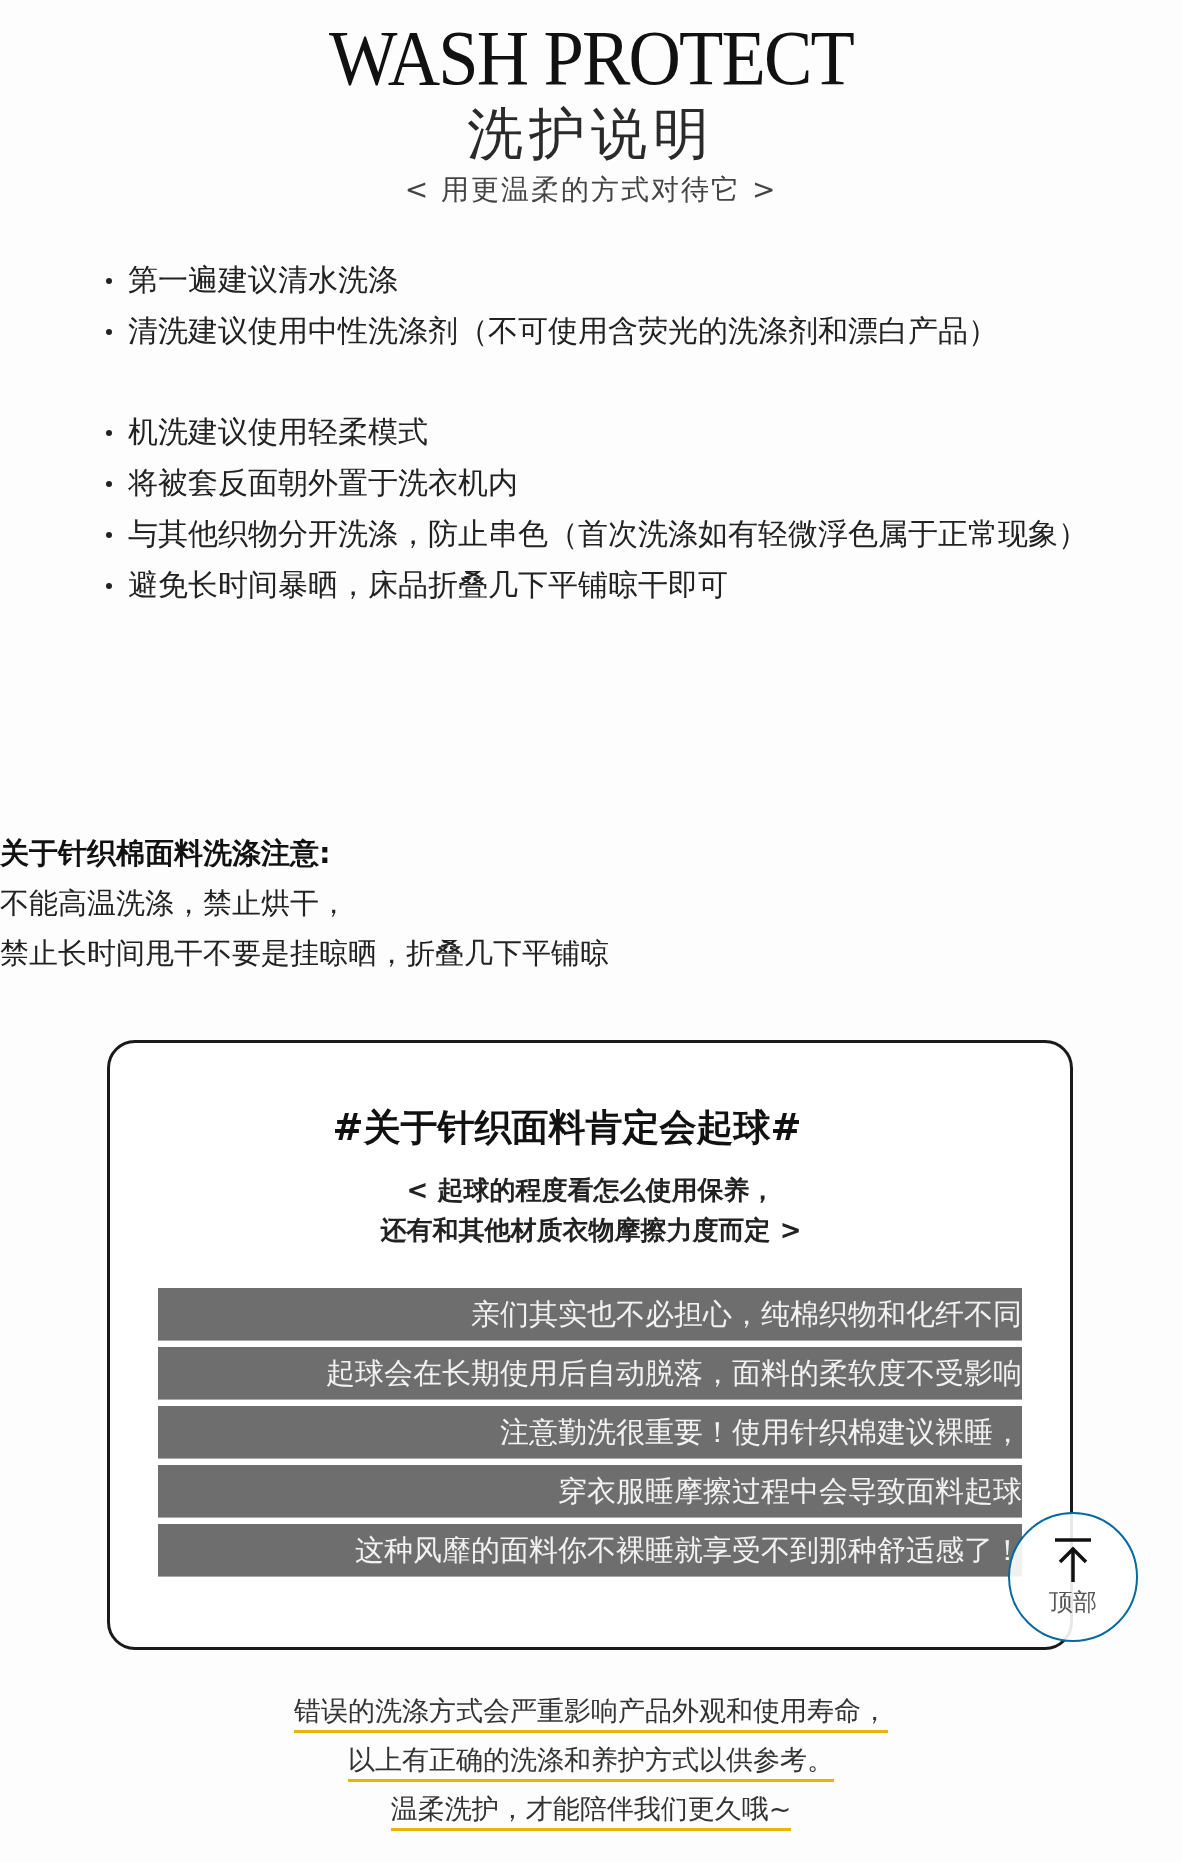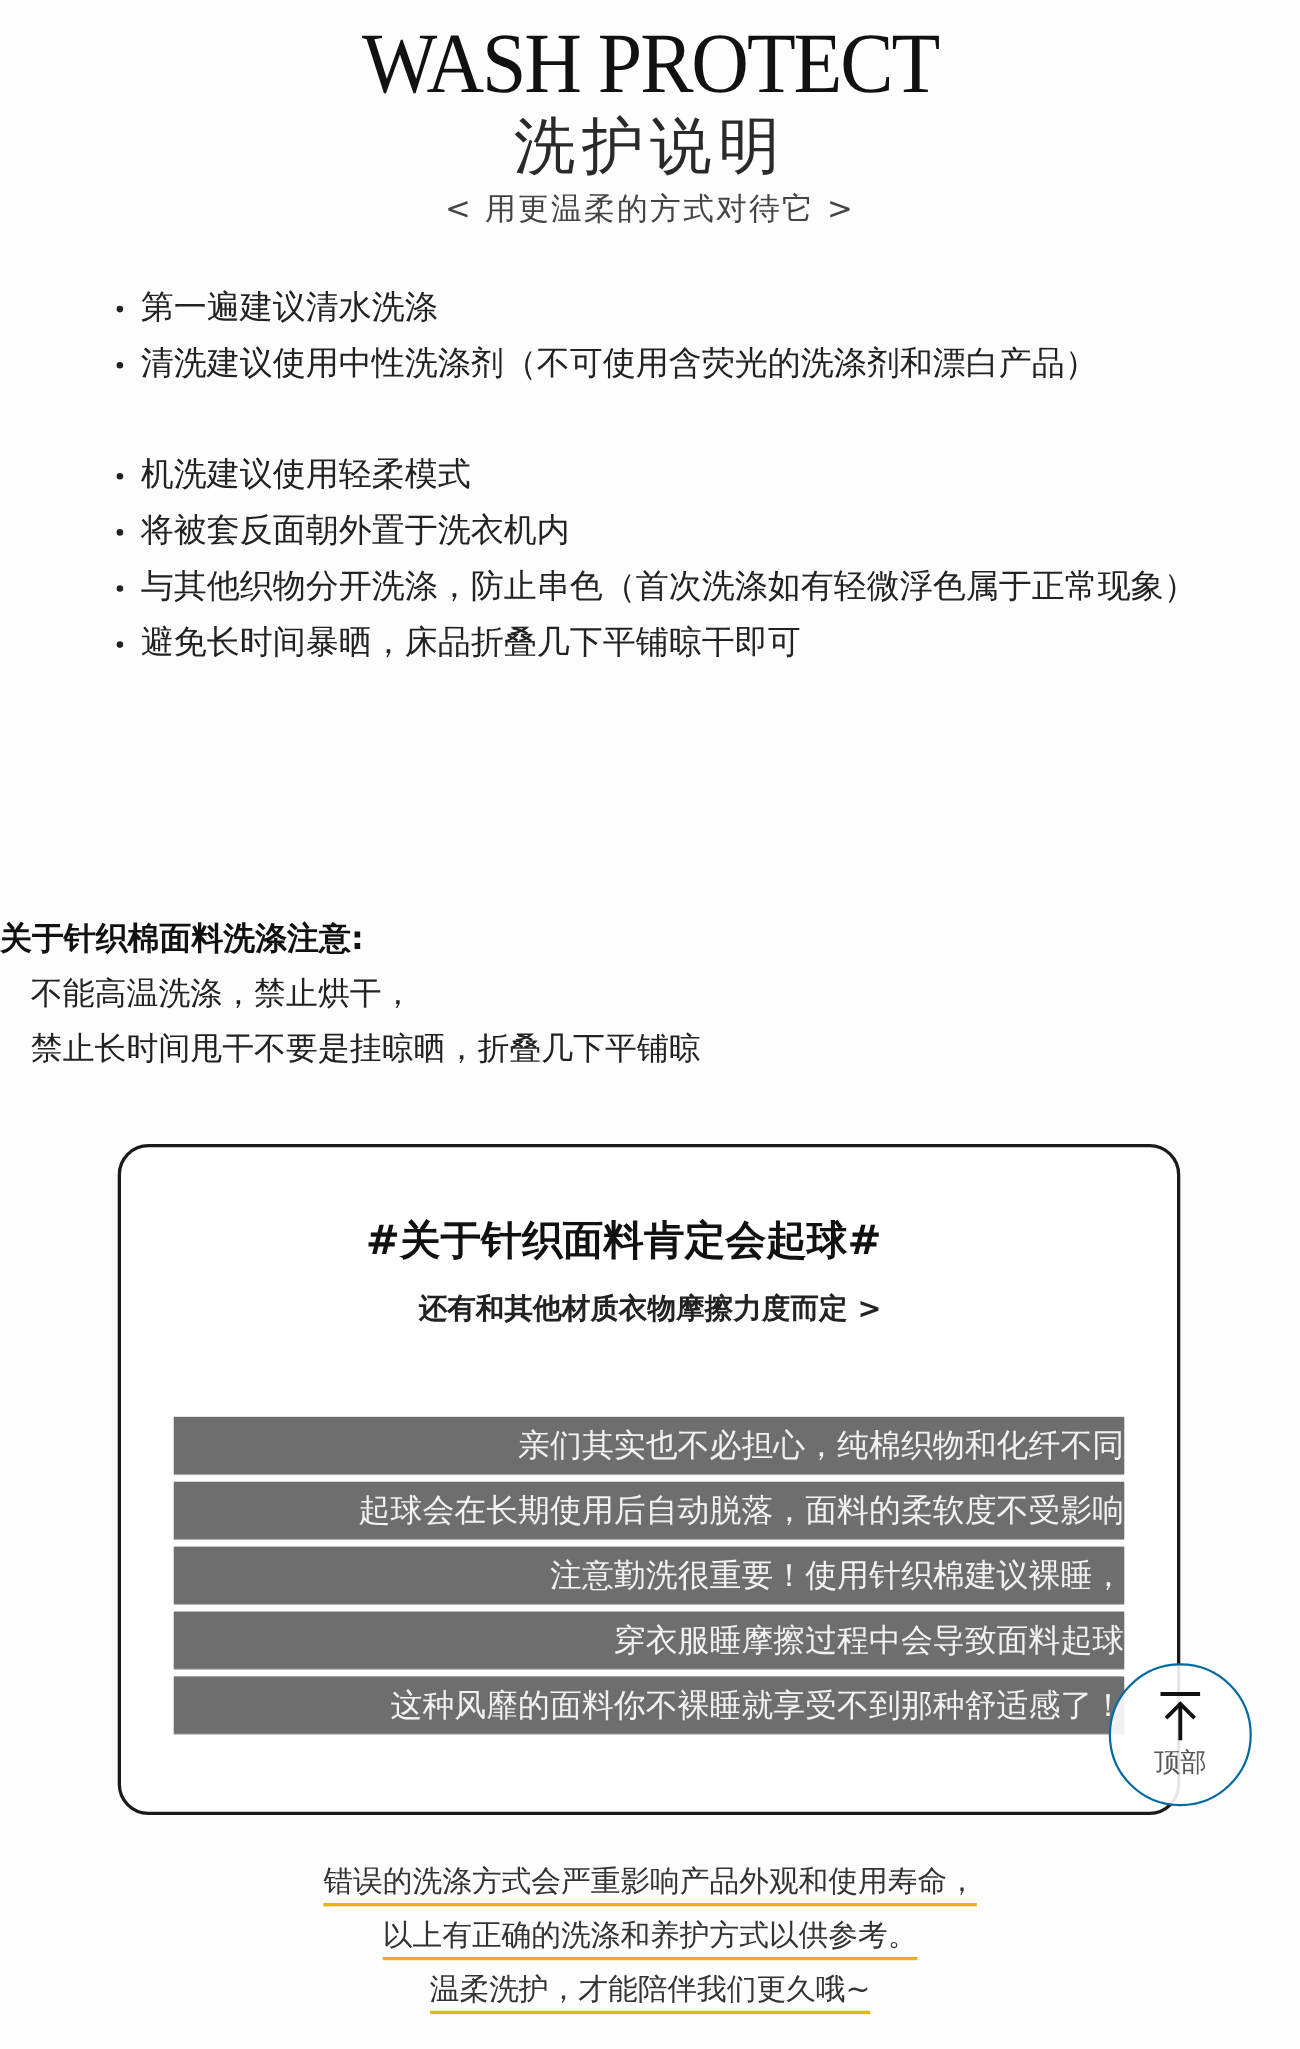--- a/index.html
+++ b/index.html
@@ -22,21 +22,21 @@
   }
   .bullets { position:absolute; left:104px; width:1000px; }
   .bullet {
     position:relative; padding-left:24px; font-size:30px; line-height:51px; color:#222;
   }
   .bullet::before {
     content:""; position:absolute; left:2px; top:24px; width:6px; height:6px; border-radius:50%; background:#222;
   }
   .knit-note { position:absolute; top:828px; left:0; width:1182px; }
   .knit-note .h { font-size:29px; font-weight:bold; line-height:50px; color:#111; }
-  .knit-note .l { font-size:29px; line-height:50px; color:#222;padding-left:28px; }
+  .knit-note .l { font-size:29px; line-height:50px; color:#222; }
   .box {
     position:absolute; left:107px; top:1040px; width:966px; height:610px;
     border:3px solid #1a1a1a; border-radius:28px; box-sizing:border-box; background:#fff;
   }
   .box-title {
     position:absolute; top:1102px; left:0; width:1134px; text-align:center;
     font-size:37px; font-weight:bold; color:#111; line-height:52px;
   }
   .box-sub { position:absolute; top:1170px; left:0; width:1182px; text-align:center; }
   .box-sub div { font-size:26px; font-weight:bold; line-height:40px; color:#222; }
@@ -81,20 +81,21 @@
 
 <div class="knit-note">
   <div class="h">关于针织棉面料洗涤注意:</div>
   <div class="l">不能高温洗涤，禁止烘干，</div>
   <div class="l">禁止长时间甩干不要是挂晾晒，折叠几下平铺晾</div>
 </div>
 
 <div class="box"></div>
 <div class="box-title">#关于针织面料肯定会起球#</div>
 <div class="box-sub">
+  <div>&lt; 起球的程度看怎么使用保养，</div>
   <div>还有和其他材质衣物摩擦力度而定 &gt;</div>
 </div>
 
 <div class="bars">
   <div class="bar">亲们其实也不必担心，纯棉织物和化纤不同</div>
   <div class="bar">起球会在长期使用后自动脱落，面料的柔软度不受影响</div>
   <div class="bar">注意勤洗很重要！使用针织棉建议裸睡，</div>
   <div class="bar">穿衣服睡摩擦过程中会导致面料起球</div>
   <div class="bar">这种风靡的面料你不裸睡就享受不到那种舒适感了！</div>
 </div>

